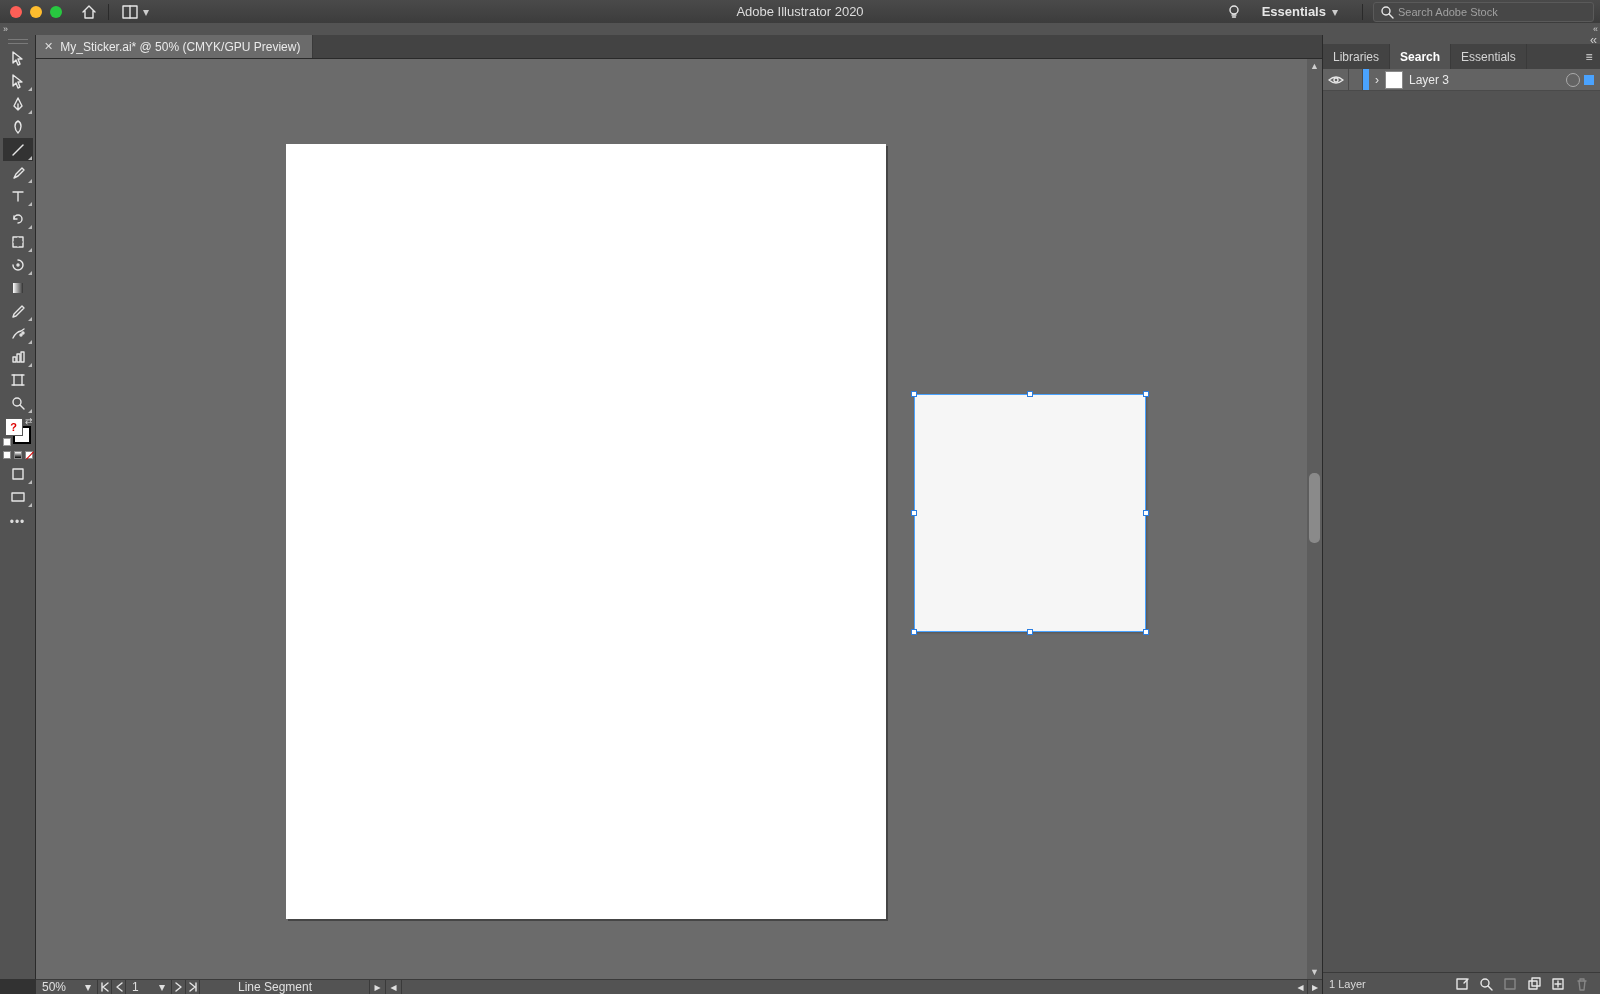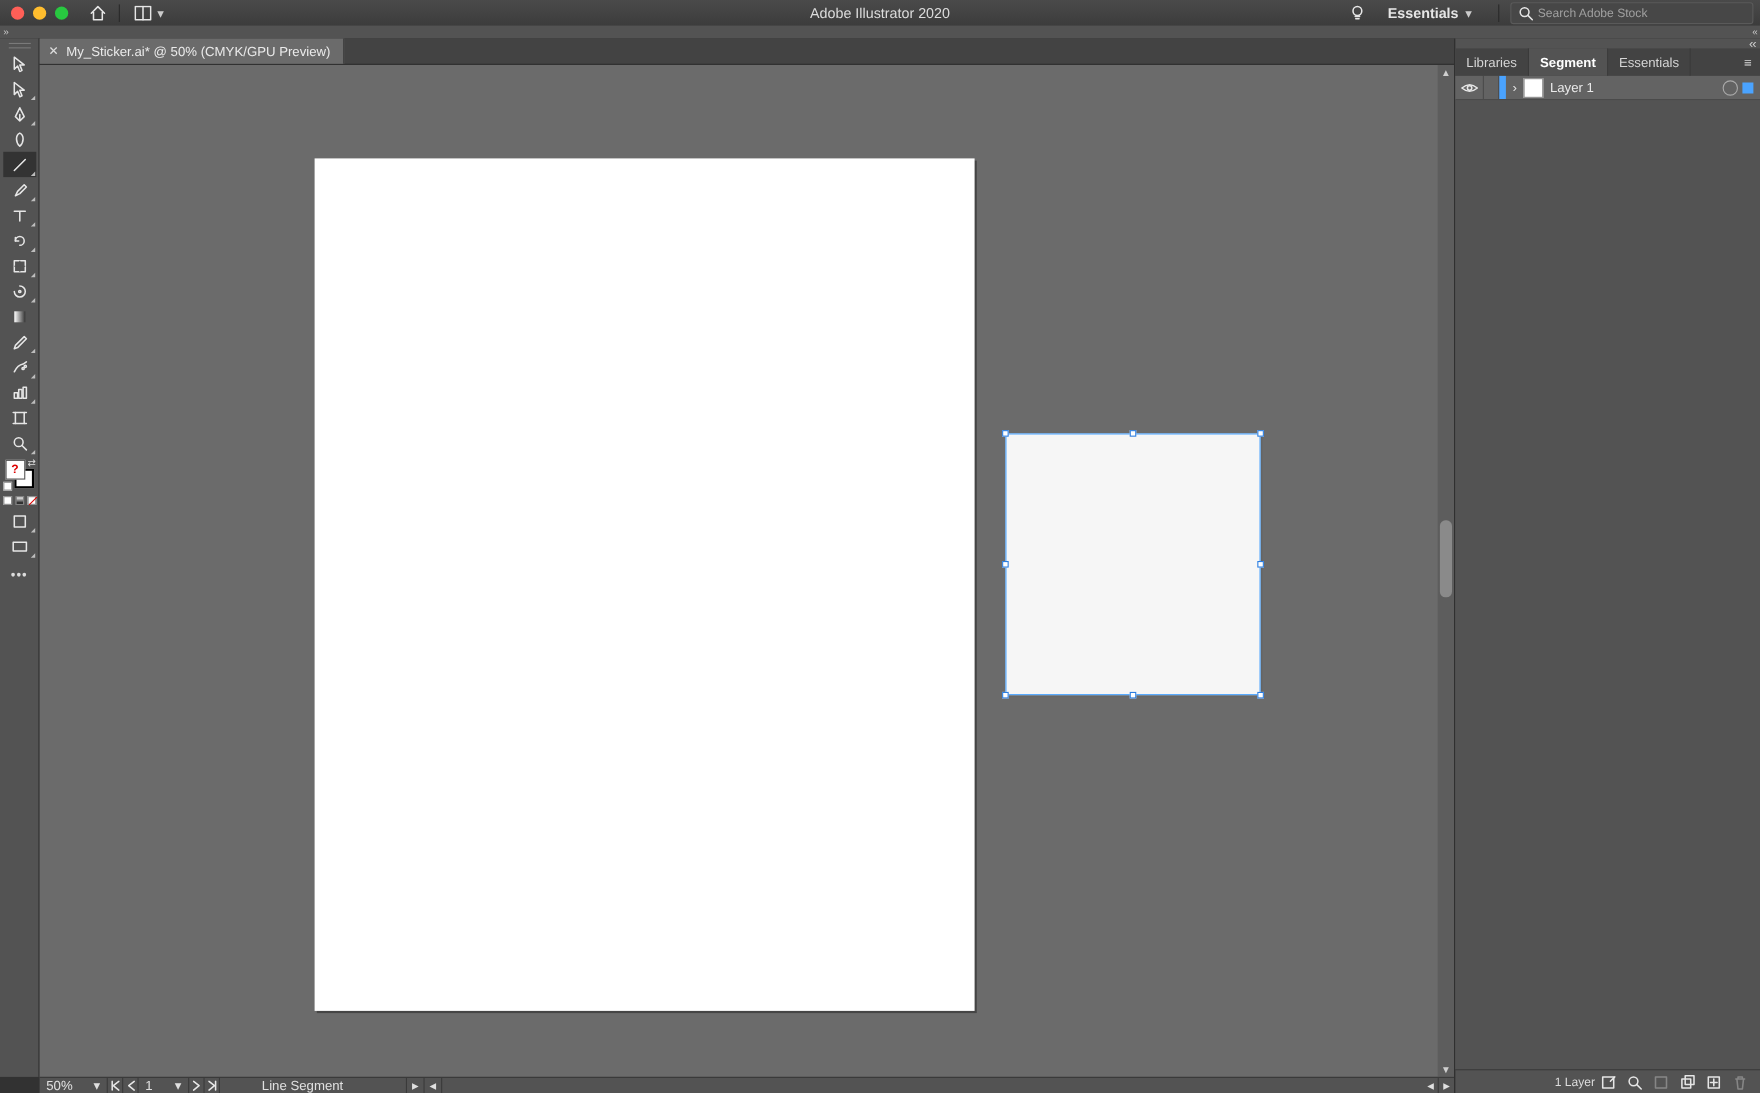--- a/index.html
+++ b/index.html
@@ -96,21 +96,21 @@
 .layerrow .lock{width:14px;height:100%;border-right:1px solid #4a4a4a;}
 .layerrow .colorbar{width:6px;height:100%;background:#4aa3ff;}
 .layerrow .twisty{width:16px;display:flex;align-items:center;justify-content:center;color:#e4e4e4;}
 .layerrow .thumb{width:18px;height:18px;background:#fff;border:1px solid #888;margin-right:6px;}
 .layerrow .lname{flex:1;color:#eaeaea;}
 .layerrow .target{width:14px;height:14px;border:1px solid #aaa;border-radius:50%;margin-right:4px;}
 .layerrow .selind{width:10px;height:10px;background:#4aa3ff;margin-right:6px;}
 
 .panel-fill{flex:1;background:#535353;}
 
-.panel-footer{height:22px;border-top:1px solid #3a3a3a;display:flex;align-items:center;padding:0 6px;color:#dcdcdc;text-align:right;}
+.panel-footer{height:22px;border-top:1px solid #3a3a3a;display:flex;align-items:center;padding:0 6px;color:#dcdcdc;}
 .panel-footer .cnt{flex:1;font-size:11px;}
 .panel-footer .fbtn{width:24px;height:100%;display:flex;align-items:center;justify-content:center;}
 .panel-footer .fbtn.dim{opacity:.35;}
 
 
 .ic{stroke:#e6e6e6;stroke-width:1.4;fill:none;stroke-linecap:round;stroke-linejoin:round;}
 </style>
 </head>
 <body>
 
@@ -377,37 +377,37 @@
   <div class="seg hend" style="border-right:none">▸</div>
 </div>
 
 <div class="panels">
   <div class="mini2">
       <span>‹‹</span>
     </div>
 
   <div class="ptabs">
     <div class="ptab">Libraries</div>
-    <div class="ptab active">Segment</div>
+    <div class="ptab active">Search</div>
     <div class="ptab">Essentials</div>
     <div class="pmenu">≡</div>
   </div>
 
   <div class="layerrow">
     <div class="eye">
       <svg width="16" height="12" viewBox="0 0 16 12">
           <path class="ic" d="M1 6 Q8 0 15 6 Q8 12 1 6 Z"></path>
           <circle class="ic" cx="8" cy="6" r="2"></circle>
         </svg>
     </div>
     <div class="lock"></div>
     <div class="colorbar"></div>
     <div class="twisty">›</div>
     <div class="thumb"></div>
-    <span class="lname">Layer 1</span>
+    <span class="lname">Layer 3</span>
     <div class="target"></div>
     <div class="selind"></div>
   </div>
 
   <div class="panel-fill"></div>
 
   <div class="panel-footer">
     <span class="cnt">1 Layer</span>
     <div class="fbtn">
       <svg width="14" height="14" viewBox="0 0 14 14">

